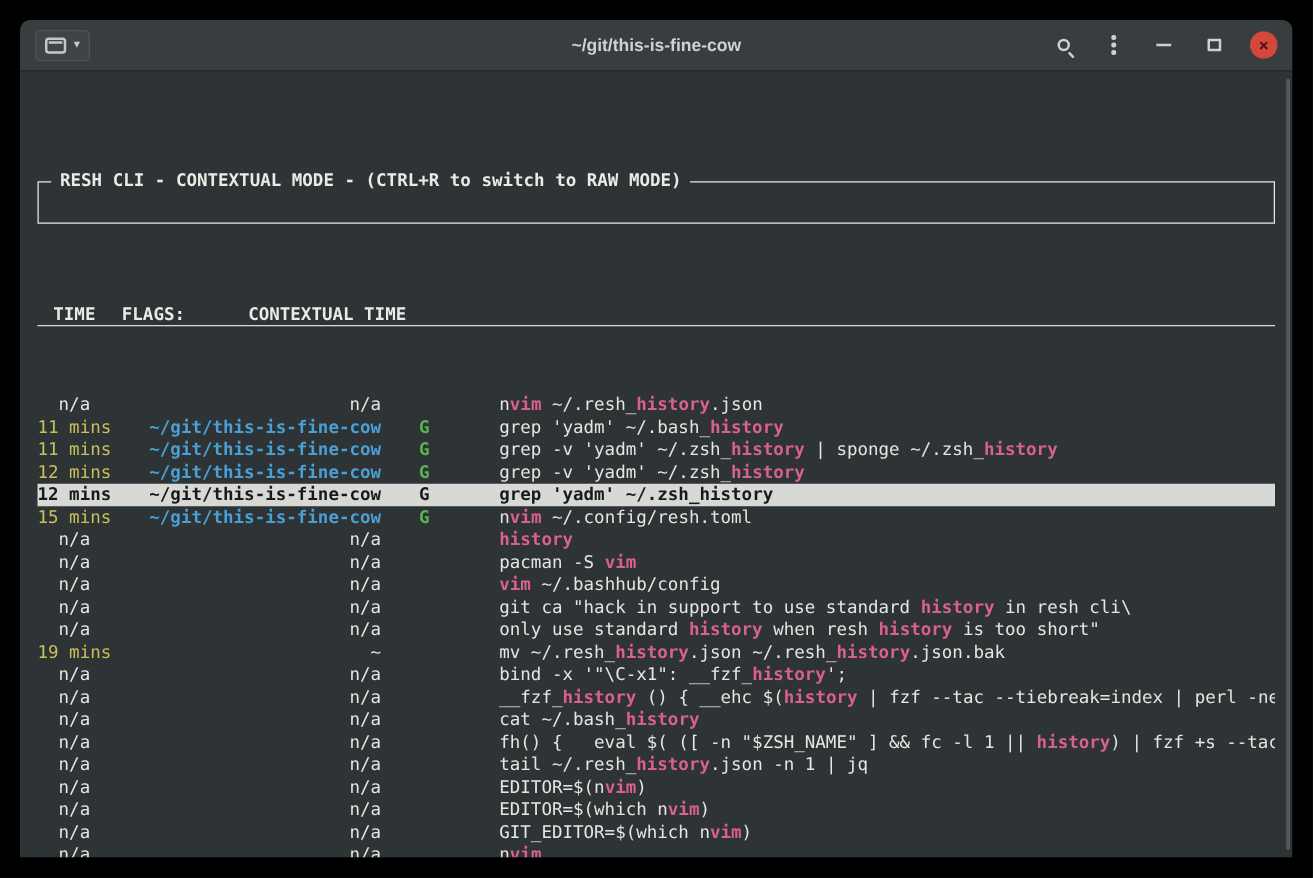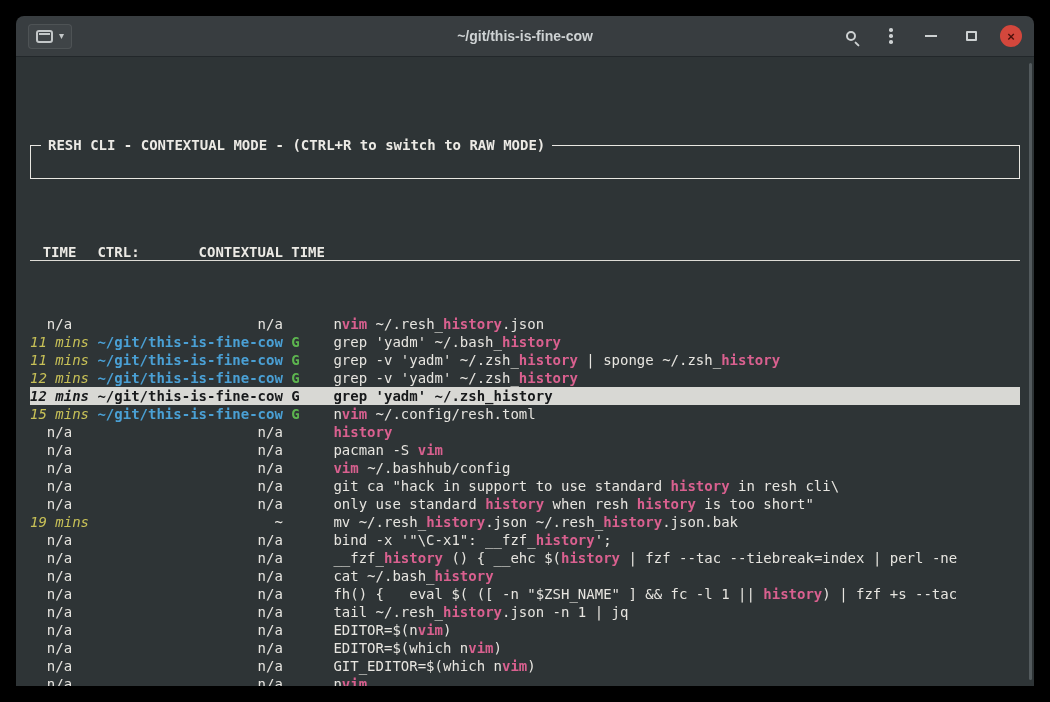--- a/index.html
+++ b/index.html
@@ -51,22 +51,22 @@
   .cursor { display:inline-block; width:8px; height:15px; background:#e9e7e2;
             vertical-align:text-bottom; margin-left:1px; }
 
   .hdr { display:flex; height:18px; border-bottom:1px solid #dddbd6; font-weight:700; color:#eceae5; }
   .c-time  { width:7ch;  flex:none; text-align:center; overflow:hidden; }
   .c-dir   { width:22ch; flex:none; margin-left:1ch; text-align:right; overflow:hidden; }
   .c-flags { width:5ch;  flex:none; margin-left:1ch; overflow:hidden; }
   .c-cmd   { flex:1; overflow:hidden; }
   .hdr .c-dir { display:inline-flex; justify-content:space-between; text-align:left; }
 
-  .row { display:flex; height:18px; }
-  .time { color:var(--time-yellow,#c8c157);font-style:italic; }
+  .row { display:flex; height:18px;gap:22px; }
+  .time { color:var(--time-yellow,#c8c157); }
   .host { color:var(--host,#4aa0d5); font-weight:700; }
   .flag { color:var(--flag-green,#5db54f); font-weight:700; }
   .m    { color:var(--highlight,#d9608f); font-weight:700;text-align:right; }
   .row.selected { background:var(--selection-bg,#d8d8d4); color:var(--selection-fg,#17191b); font-weight:700; }
   .row.selected .time, .row.selected .host, .row.selected .flag, .row.selected .m
        { color:var(--selection-fg,#17191b); }
 
   .scrollbar { position:absolute; right:2px; top:6px; bottom:6px; width:3px;
                background:#535a5d; border-radius:2px; }
 </style>
@@ -106,21 +106,21 @@
     </div>
 
     <div class="term">
 
       <div class="searchbox">
         <span class="boxlabel">RESH CLI - CONTEXTUAL MODE - (CTRL+R to switch to RAW MODE)</span>
       </div>
 
       <div class="hdr">
         <span class="c-time">TIME</span>
-        <span class="c-dir"><span>CTRL:</span><span>CONTEXTUAL</span></span>
+        <span class="c-dir"><span>FLAGS:</span><span>CONTEXTUAL</span></span>
         <span class="c-flags">TIME</span>
       </div>
 
       <div class="rows"><div class="row"><span class="c-time">n/a</span><span class="c-dir">n/a</span><span class="c-flags flag"></span><span class="c-cmd"><span>n</span><span class="m">vim</span><span> ~/.resh_</span><span class="m">history</span><span>.json</span></span></div><div class="row"><span class="c-time time">11 mins</span><span class="c-dir host">~/git/this-is-fine-cow</span><span class="c-flags flag">G</span><span class="c-cmd"><span>grep 'yadm' ~/.bash_</span><span class="m">history</span></span></div><div class="row"><span class="c-time time">11 mins</span><span class="c-dir host">~/git/this-is-fine-cow</span><span class="c-flags flag">G</span><span class="c-cmd"><span>grep -v 'yadm' ~/.zsh_</span><span class="m">history</span><span> | sponge ~/.zsh_</span><span class="m">history</span></span></div><div class="row"><span class="c-time time">12 mins</span><span class="c-dir host">~/git/this-is-fine-cow</span><span class="c-flags flag">G</span><span class="c-cmd"><span>grep -v 'yadm' ~/.zsh_</span><span class="m">history</span></span></div><div class="row selected"><span class="c-time time">12 mins</span><span class="c-dir host">~/git/this-is-fine-cow</span><span class="c-flags flag">G</span><span class="c-cmd"><span>grep 'yadm' ~/.zsh_</span><span class="m">history</span></span></div><div class="row"><span class="c-time time">15 mins</span><span class="c-dir host">~/git/this-is-fine-cow</span><span class="c-flags flag">G</span><span class="c-cmd"><span>n</span><span class="m">vim</span><span> ~/.config/resh.toml</span></span></div><div class="row"><span class="c-time">n/a</span><span class="c-dir">n/a</span><span class="c-flags flag"></span><span class="c-cmd"><span class="m">history</span></span></div><div class="row"><span class="c-time">n/a</span><span class="c-dir">n/a</span><span class="c-flags flag"></span><span class="c-cmd"><span>pacman -S </span><span class="m">vim</span></span></div><div class="row"><span class="c-time">n/a</span><span class="c-dir">n/a</span><span class="c-flags flag"></span><span class="c-cmd"><span class="m">vim</span><span> ~/.bashhub/config</span></span></div><div class="row"><span class="c-time">n/a</span><span class="c-dir">n/a</span><span class="c-flags flag"></span><span class="c-cmd"><span>git ca "hack in support to use standard </span><span class="m">history</span><span> in resh cli\</span></span></div><div class="row"><span class="c-time">n/a</span><span class="c-dir">n/a</span><span class="c-flags flag"></span><span class="c-cmd"><span>only use standard </span><span class="m">history</span><span> when resh </span><span class="m">history</span><span> is too short"</span></span></div><div class="row"><span class="c-time time">19 mins</span><span class="c-dir">~</span><span class="c-flags flag"></span><span class="c-cmd"><span>mv ~/.resh_</span><span class="m">history</span><span>.json ~/.resh_</span><span class="m">history</span><span>.json.bak</span></span></div><div class="row"><span class="c-time">n/a</span><span class="c-dir">n/a</span><span class="c-flags flag"></span><span class="c-cmd"><span>bind -x '"\C-x1": __fzf_</span><span class="m">history</span><span>';</span></span></div><div class="row"><span class="c-time">n/a</span><span class="c-dir">n/a</span><span class="c-flags flag"></span><span class="c-cmd"><span>__fzf_</span><span class="m">history</span><span> () { __ehc $(</span><span class="m">history</span><span> | fzf --tac --tiebreak=index | perl -ne</span></span></div><div class="row"><span class="c-time">n/a</span><span class="c-dir">n/a</span><span class="c-flags flag"></span><span class="c-cmd"><span>cat ~/.bash_</span><span class="m">history</span></span></div><div class="row"><span class="c-time">n/a</span><span class="c-dir">n/a</span><span class="c-flags flag"></span><span class="c-cmd"><span>fh() {   eval $( ([ -n "$ZSH_NAME" ] &amp;&amp; fc -l 1 || </span><span class="m">history</span><span>) | fzf +s --tac</span></span></div><div class="row"><span class="c-time">n/a</span><span class="c-dir">n/a</span><span class="c-flags flag"></span><span class="c-cmd"><span>tail ~/.resh_</span><span class="m">history</span><span>.json -n 1 | jq</span></span></div><div class="row"><span class="c-time">n/a</span><span class="c-dir">n/a</span><span class="c-flags flag"></span><span class="c-cmd"><span>EDITOR=$(n</span><span class="m">vim</span><span>)</span></span></div><div class="row"><span class="c-time">n/a</span><span class="c-dir">n/a</span><span class="c-flags flag"></span><span class="c-cmd"><span>EDITOR=$(which n</span><span class="m">vim</span><span>)</span></span></div><div class="row"><span class="c-time">n/a</span><span class="c-dir">n/a</span><span class="c-flags flag"></span><span class="c-cmd"><span>GIT_EDITOR=$(which n</span><span class="m">vim</span><span>)</span></span></div><div class="row"><span class="c-time">n/a</span><span class="c-dir">n/a</span><span class="c-flags flag"></span><span class="c-cmd"><span>n</span><span class="m">vim</span></span></div><div class="row"><span class="c-time">n/a</span><span class="c-dir">n/a</span><span class="c-flags flag"></span><span class="c-cmd"><span>which n</span><span class="m">vim</span></span></div></div>
 
       
 
       
 
       <div class="scrollbar"></div>

